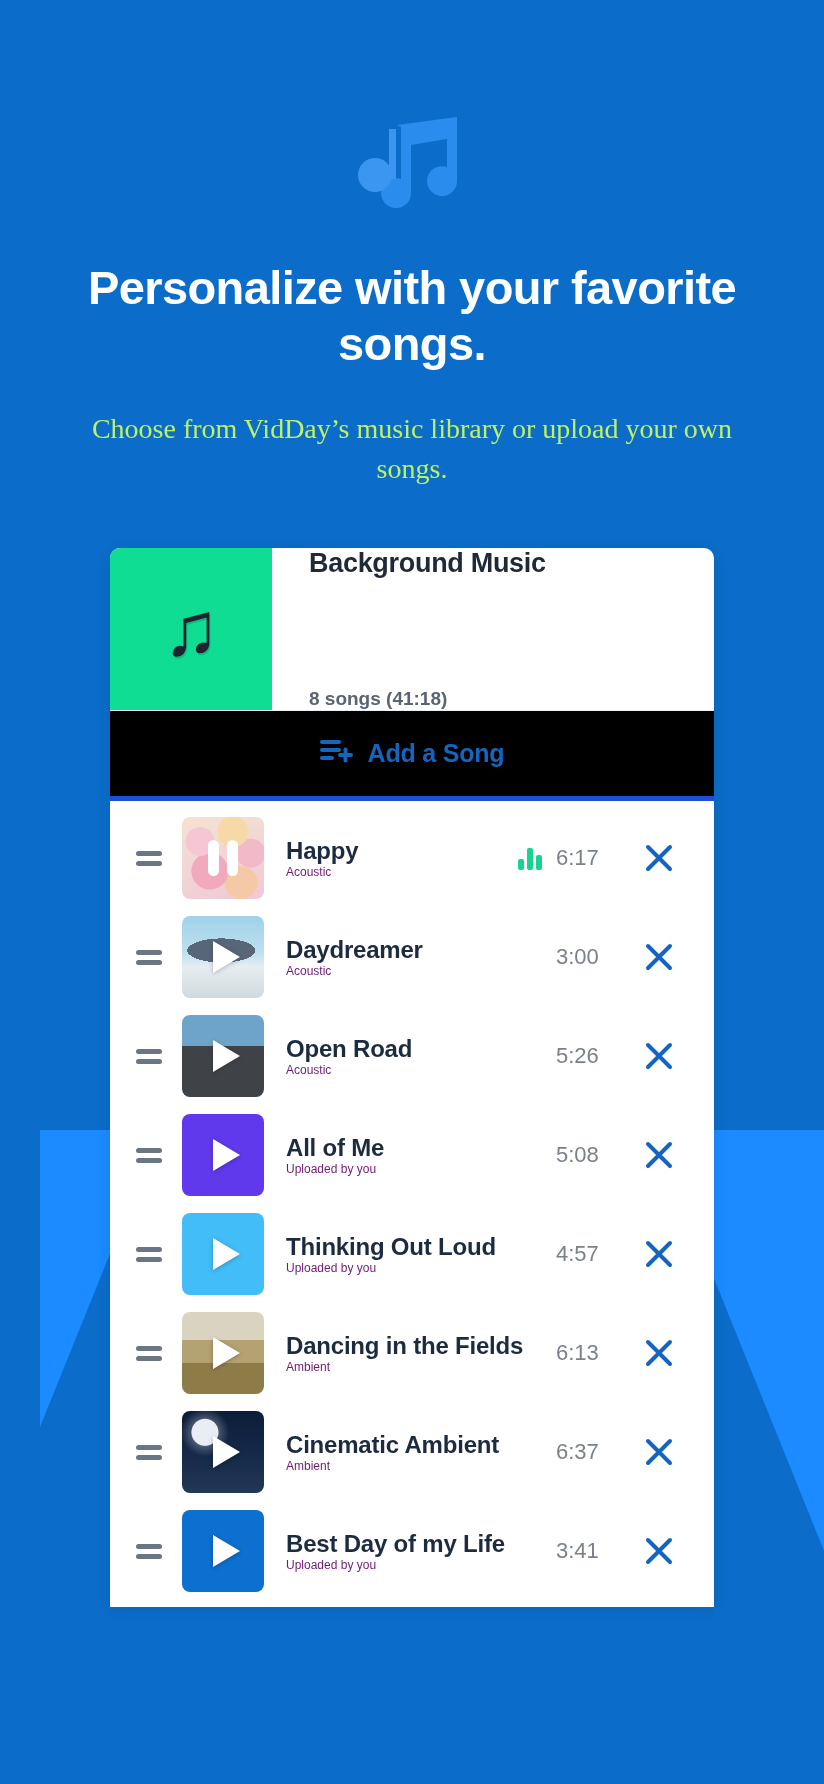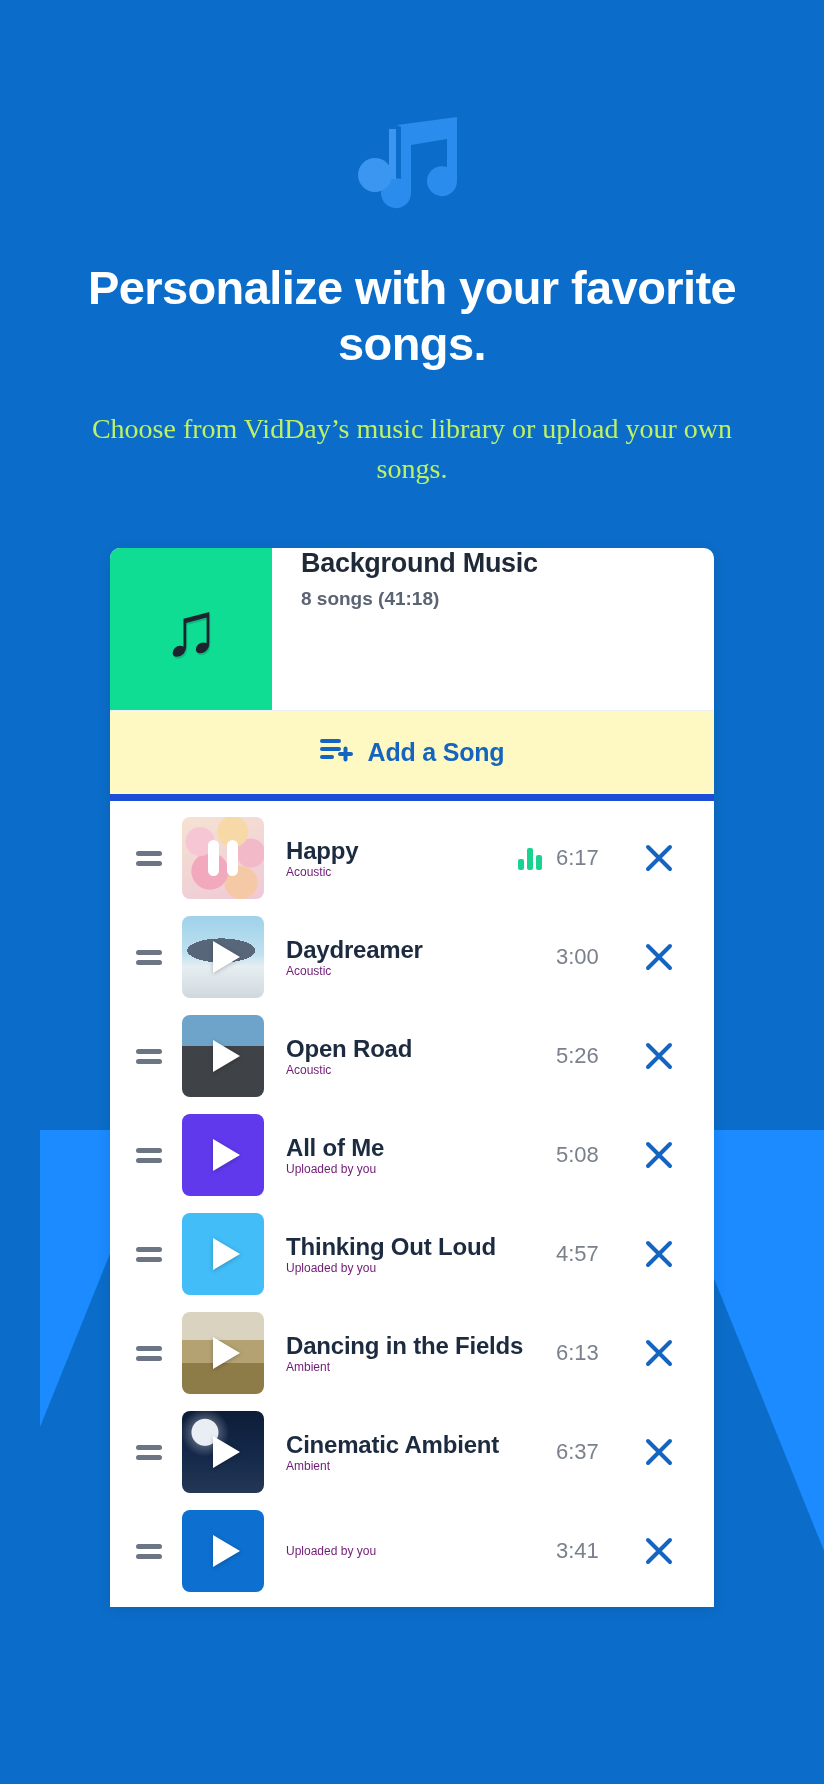--- a/index.html
+++ b/index.html
@@ -111,22 +111,22 @@
   .album-art .note {
     font-size: 76px;
     line-height: 1;
     color: #1d2430;
     text-shadow: 1px 2px 0 rgba(0,0,0,0.15);
   }
   .header-text {
     flex: 1;
     display: flex;
     flex-direction: column;
-    justify-content: flex-start;
-    padding-left: 29px;
+    justify-content: space-between;
+    padding-left: 37px;
   }
   .header-title {
     font-size: 27px;
     font-weight: bold;
     color: #1f2937;
     letter-spacing: -0.3px;
   }
   .header-meta {
     margin-top: 9px;
     font-size: 19px;
@@ -134,23 +134,23 @@
     color: #5b6472;
   }
 
   
   .add-song-row {
     height: 90px;
     display: flex;
     align-items: center;
     justify-content: center;
     gap: 14px;
-    border-bottom: 7px solid #1d4ed8;
+    border-bottom: 5px solid #1d4ed8;
     cursor: pointer;
-    background: #fef9c3;
+    background: #000000;
   }
   .add-song-label {
     color: #1565c0;
     font-size: 25px;
     font-weight: bold;
     letter-spacing: -0.2px;
   }
 
   
   .song-list { padding-top: 8px; }
@@ -547,20 +547,21 @@
     <div class="drag-handle">
           <i></i>
           <i></i>
         </div>
     <div class="thumb art-blue">
       <div class="overlay-icon">
         <span class="play-tri"></span>
       </div>
     </div>
     <div class="song-info">
+      <div class="song-title">Best Day of my Life</div>
       <div class="song-sub">Uploaded by you</div>
     </div>
     <div class="eq hidden">
           <i></i>
           <i></i>
           <i></i>
         </div>
     <div class="song-dur">3:41</div>
     <div class="remove-btn">
       <span>

